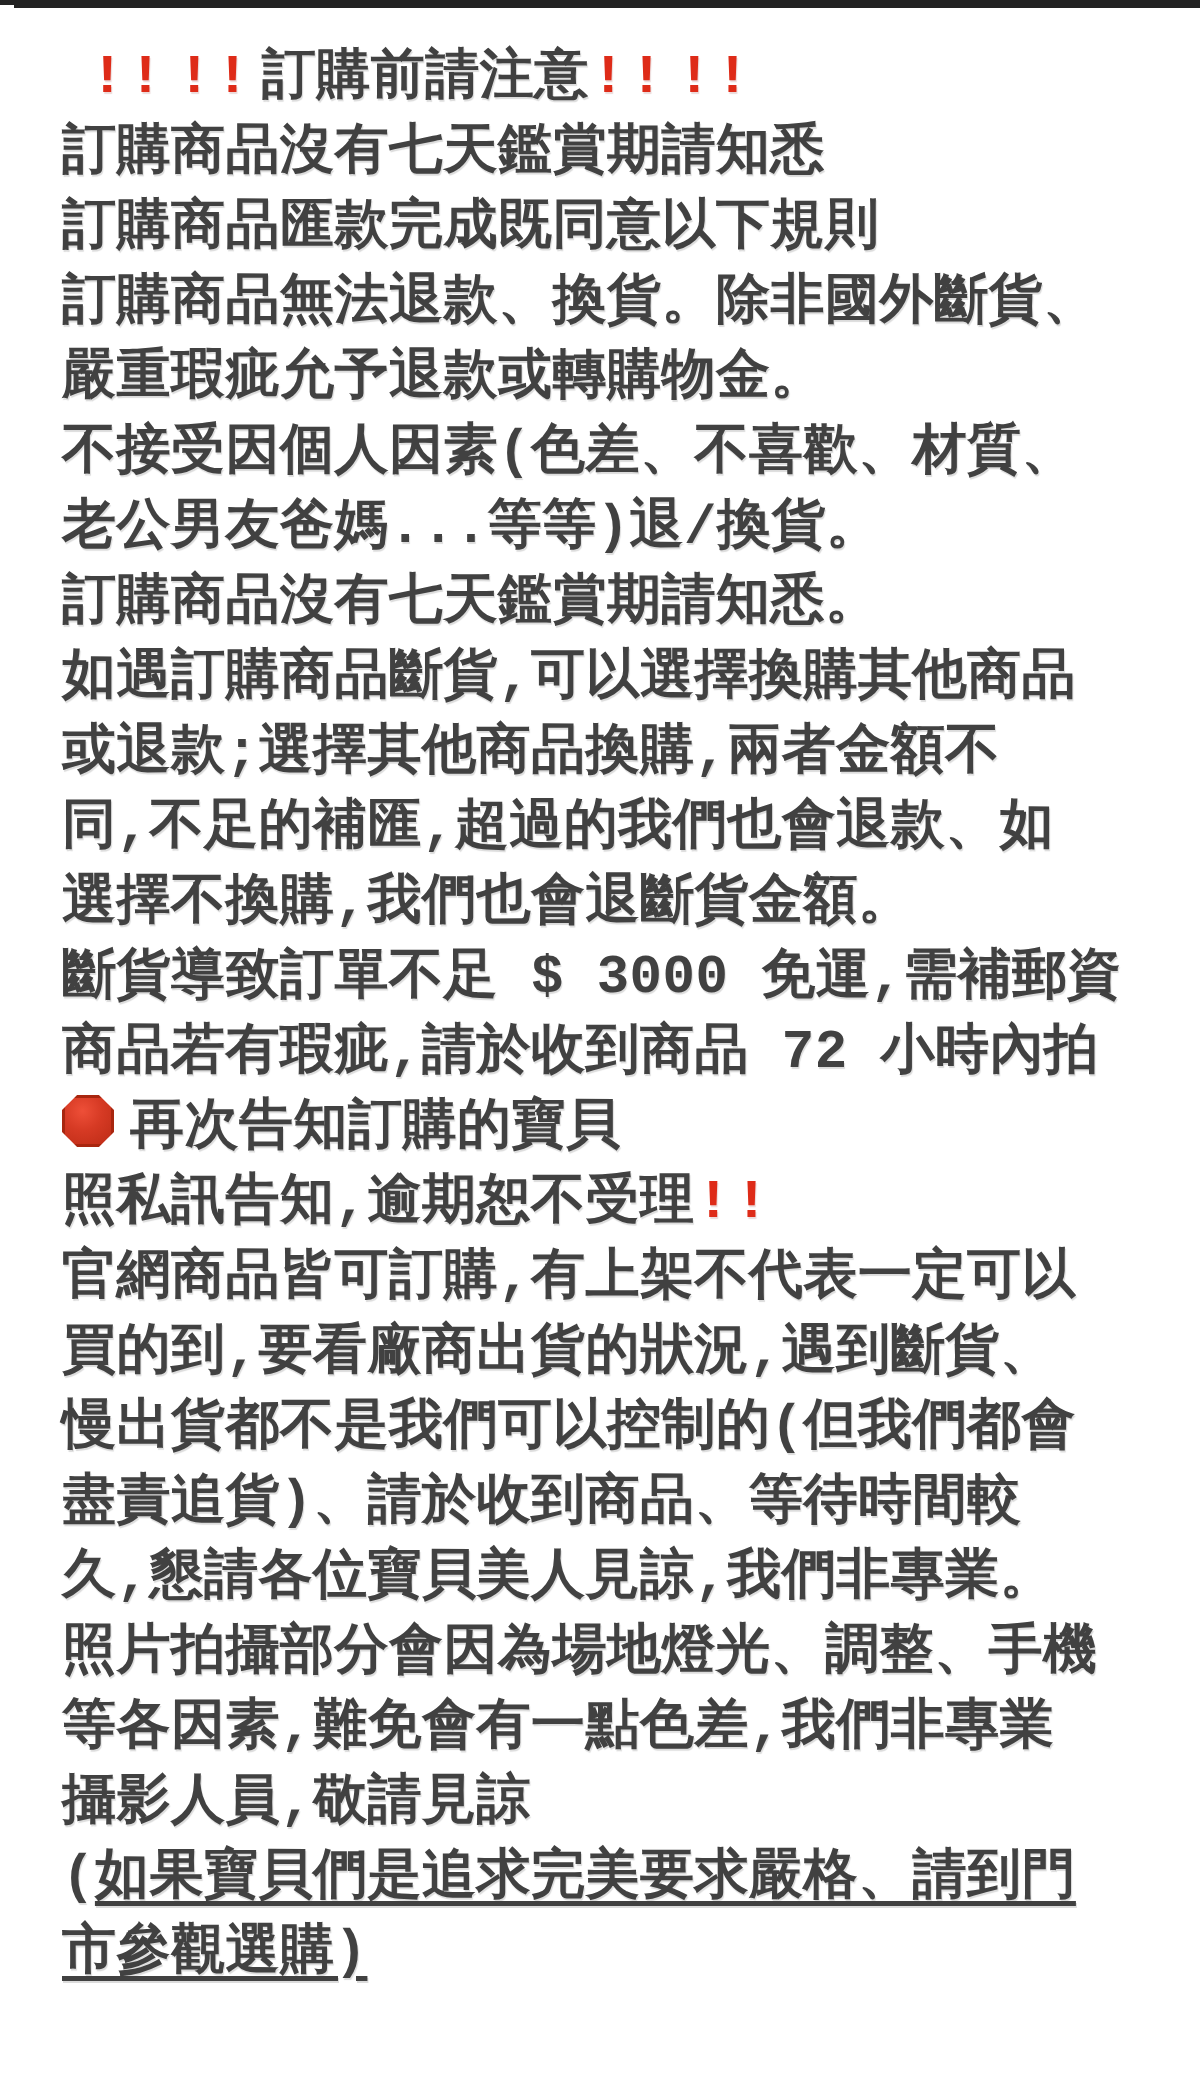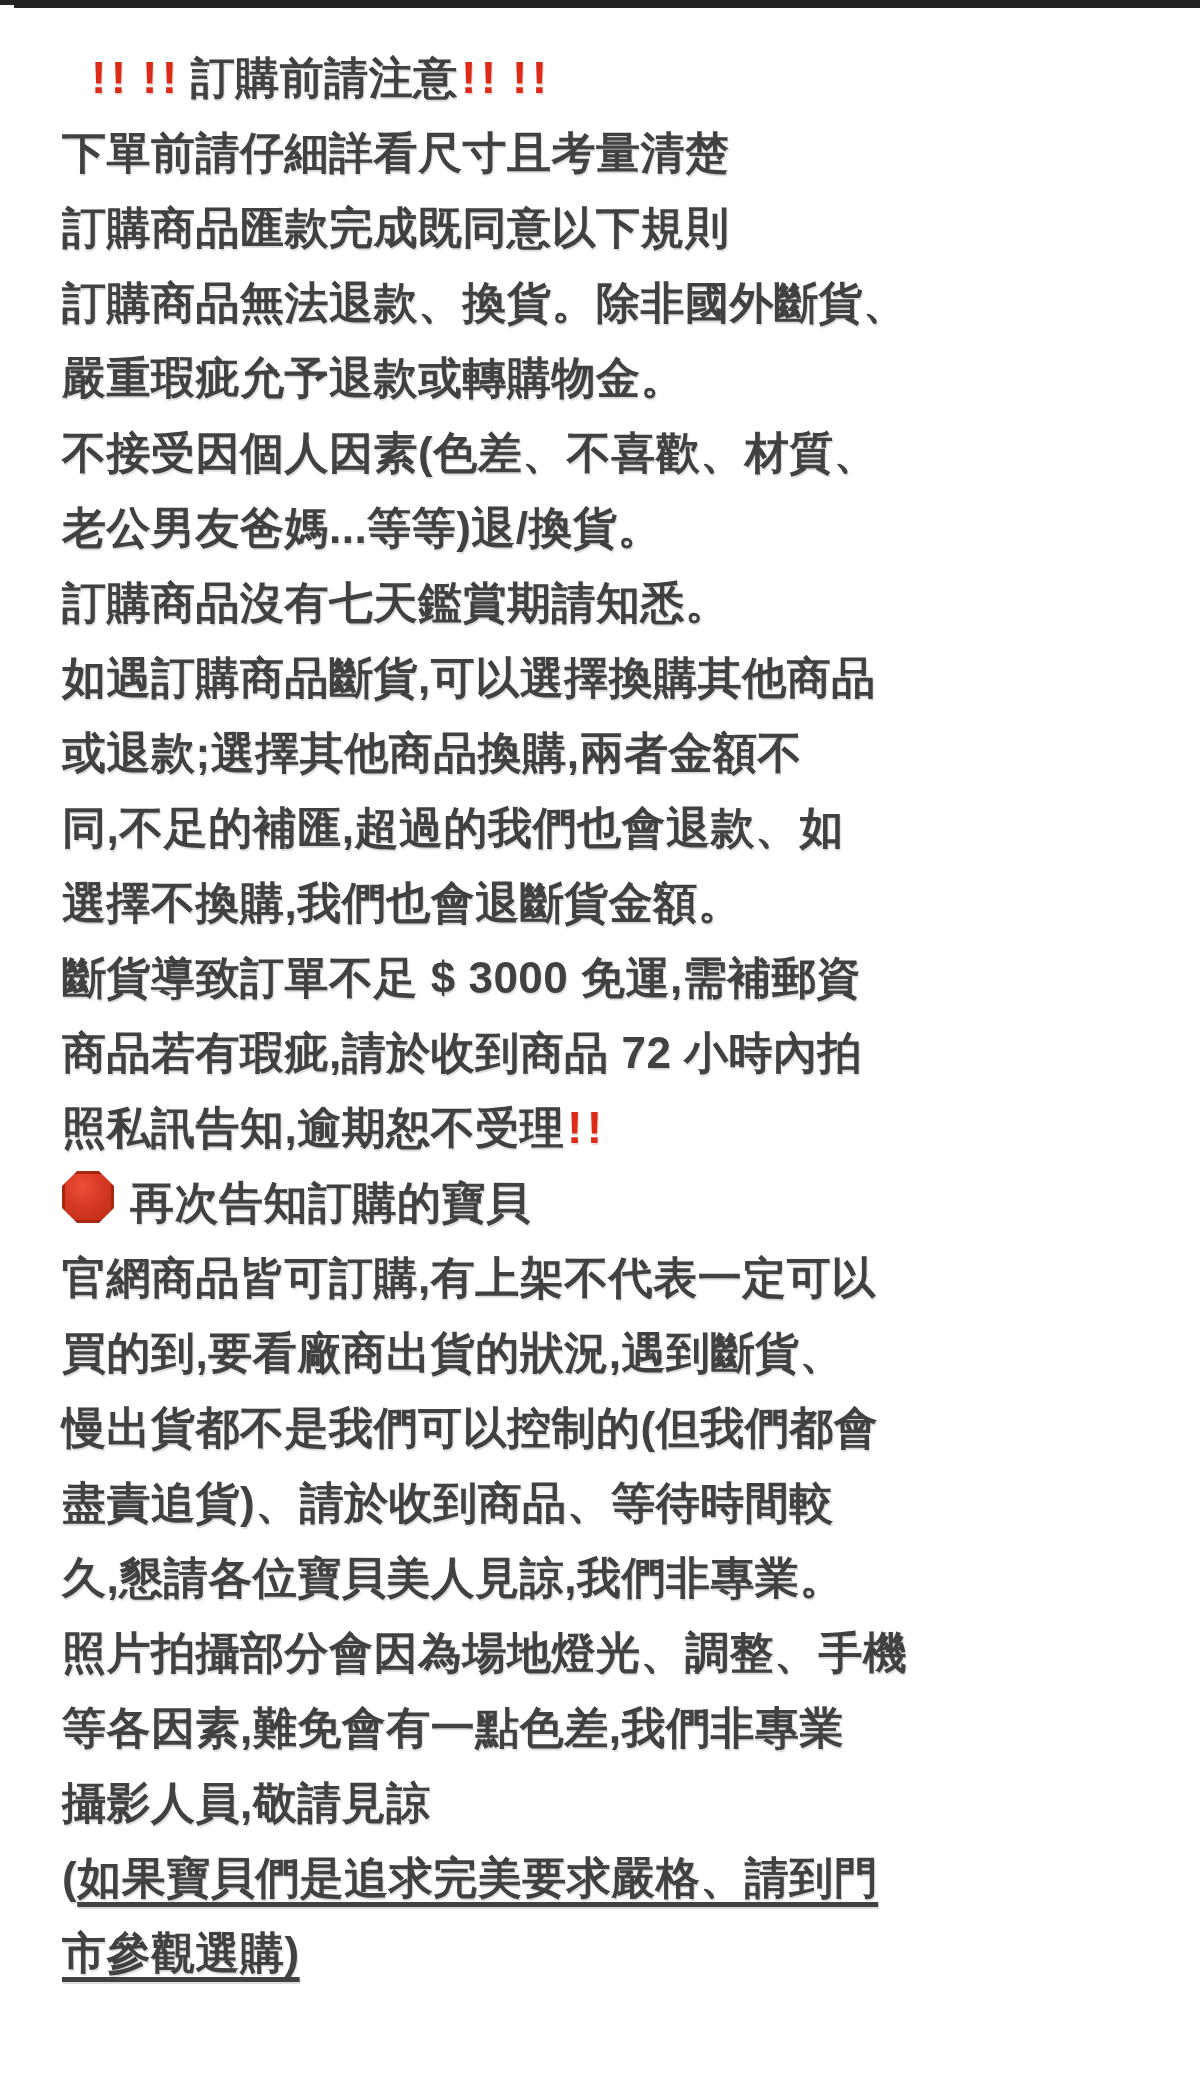--- a/index.html
+++ b/index.html
@@ -24,27 +24,28 @@
   .top-bar-notch {
     position: absolute;
     left: 0; top: 5px;
     width: 14px; height: 8px;
     background: #ffffff;
   }
   .content {
     padding: 32px 20px 0 62px;
   }
   .line {
-    font-size: 44px;
+    font-size: 54px;
     line-height: 75px;
     font-weight: 700;
     color: #414141;
     letter-spacing: 0.5px;
     white-space: nowrap;
     text-shadow: 1px 2px 1px rgba(0,0,0,0.14);
+    font-family: Liberation Mono, monospace;
   }
   .line.indent {
     padding-left: 26px;
   }
   .seg-text { color: #414141; }
   .seg-bang {
     color: #de2b18;
     font-weight: 900;
     letter-spacing: 4px;
     margin: 0 10px 0 4px;
@@ -74,35 +75,35 @@
 </style>
 </head>
 <body>
 
 <div class="page">
   <div class="top-bar"></div>
   <div class="top-bar-notch"></div>
   <div class="content">
     <div>
         <div class="line indent"><span class="seg-bang">!!</span><span class="seg-bang">!!</span><span class="seg-text">訂購前請注意</span><span class="seg-bang">!!</span><span class="seg-bang">!!</span></div>
-        <div class="line"><span class="seg-text">下單前請仔細詳看尺寸且考量清楚</span></div>
+        <div class="line"><span class="seg-text">訂購商品沒有七天鑑賞期請知悉</span></div>
         <div class="line"><span class="seg-text">訂購商品匯款完成既同意以下規則</span></div>
         <div class="line"><span class="seg-text">訂購商品無法退款、換貨。除非國外斷貨、</span></div>
         <div class="line"><span class="seg-text">嚴重瑕疵允予退款或轉購物金。</span></div>
         <div class="line"><span class="seg-text">不接受因個人因素(色差、不喜歡、材質、</span></div>
         <div class="line"><span class="seg-text">老公男友爸媽...等等)退/換貨。</span></div>
         <div class="line"><span class="seg-text">訂購商品沒有七天鑑賞期請知悉。</span></div>
         <div class="line"><span class="seg-text">如遇訂購商品斷貨,可以選擇換購其他商品</span></div>
         <div class="line"><span class="seg-text">或退款;選擇其他商品換購,兩者金額不</span></div>
         <div class="line"><span class="seg-text">同,不足的補匯,超過的我們也會退款、如</span></div>
         <div class="line"><span class="seg-text">選擇不換購,我們也會退斷貨金額。</span></div>
         <div class="line"><span class="seg-text">斷貨導致訂單不足 $ 3000 免運,需補郵資</span></div>
         <div class="line"><span class="seg-text">商品若有瑕疵,請於收到商品 72 小時內拍</span></div>
+        <div class="line"><span class="seg-stop"></span><span class="seg-text">再次告知訂購的寶貝</span></div>
         <div class="line"><span class="seg-text">照私訊告知,逾期恕不受理</span><span class="seg-bang">!!</span></div>
-        <div class="line"><span class="seg-stop"></span><span class="seg-text">再次告知訂購的寶貝</span></div>
         <div class="line"><span class="seg-text">官網商品皆可訂購,有上架不代表一定可以</span></div>
         <div class="line"><span class="seg-text">買的到,要看廠商出貨的狀況,遇到斷貨、</span></div>
         <div class="line"><span class="seg-text">慢出貨都不是我們可以控制的(但我們都會</span></div>
         <div class="line"><span class="seg-text">盡責追貨)、請於收到商品、等待時間較</span></div>
         <div class="line"><span class="seg-text">久,懇請各位寶貝美人見諒,我們非專業。</span></div>
         <div class="line"><span class="seg-text">照片拍攝部分會因為場地燈光、調整、手機</span></div>
         <div class="line"><span class="seg-text">等各因素,難免會有一點色差,我們非專業</span></div>
         <div class="line"><span class="seg-text">攝影人員,敬請見諒</span></div>
         <div class="line"><span class="seg-text">(</span><span class="seg-utext">如果寶貝們是追求完美要求嚴格、請到門</span></div>
         <div class="line"><span class="seg-utext">市參觀選購)</span></div>

